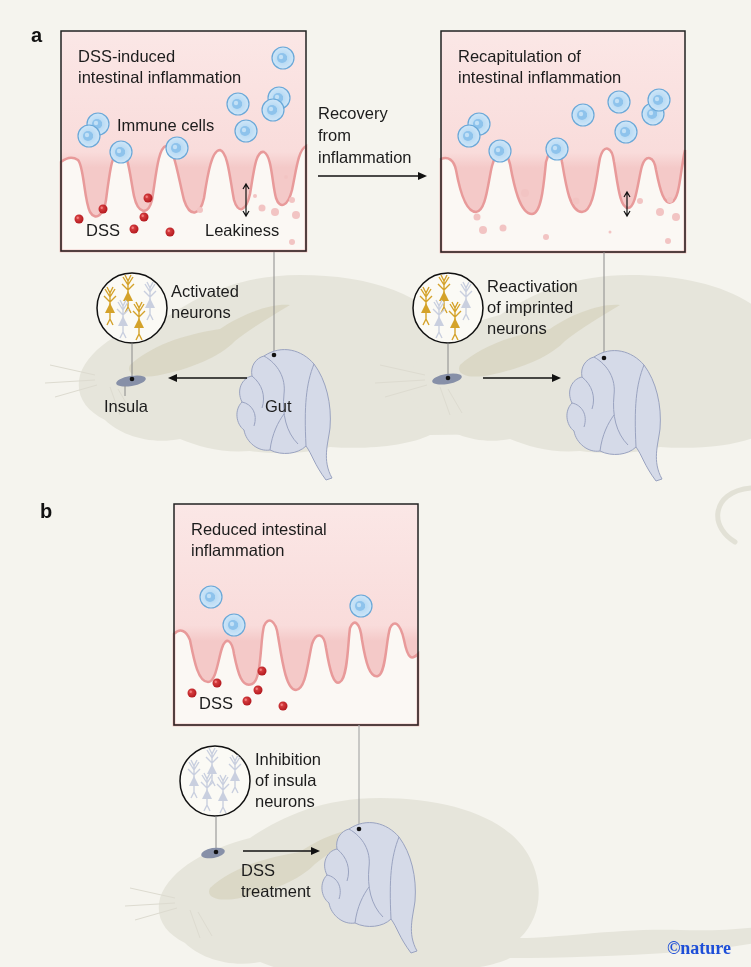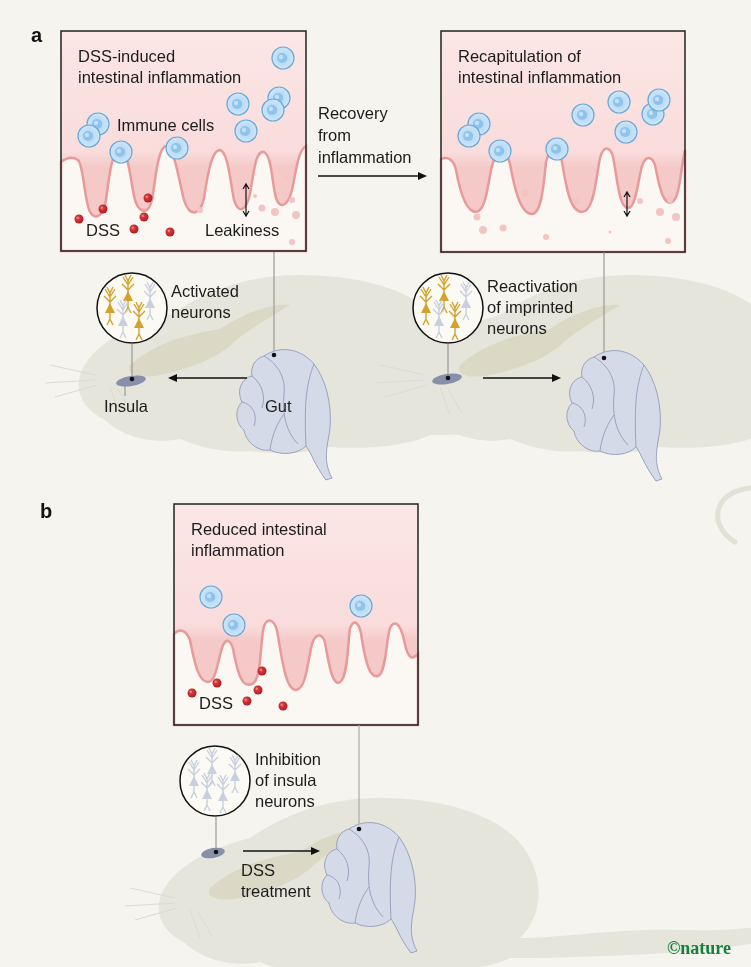--- a/index.html
+++ b/index.html
@@ -1,18 +1,18 @@
 <!DOCTYPE html>
 <html><head>
 <meta charset="utf-8">
 <style>
   html, body { margin: 0; padding: 0; }
   body { width: 751px; height: 967px; background: #f5f4ee; position: relative; overflow: hidden; font-family: "Liberation Sans", "DejaVu Sans", sans-serif; color: #1a1a1a; }
   #stage { position: absolute; left: 0; top: 0; width: 751px; height: 967px; }
-  .credit { position: absolute; right: 20px; bottom: 8px; font-family: "Liberation Serif", serif; font-weight: bold; font-size: 18px; color: #15803d; }
+  .credit { position: absolute; right: 20px; bottom: 8px; font-family: "Liberation Serif", serif; font-weight: bold; font-size: 18px; color: #1d4ed8; }
 </style>
 </head>
 <body>
 
 <svg id="stage" width="751" height="967" viewBox="0 0 751 967" xmlns="http://www.w3.org/2000/svg">
   <defs>
     <linearGradient id="boxGrad" x1="0" y1="0" x2="0" y2="1">
       <stop offset="0" stop-color="#fbe7e6"></stop>
       <stop offset="0.55" stop-color="#f9dcdb"></stop>
       <stop offset="0.62" stop-color="#f4c9c8"></stop>

